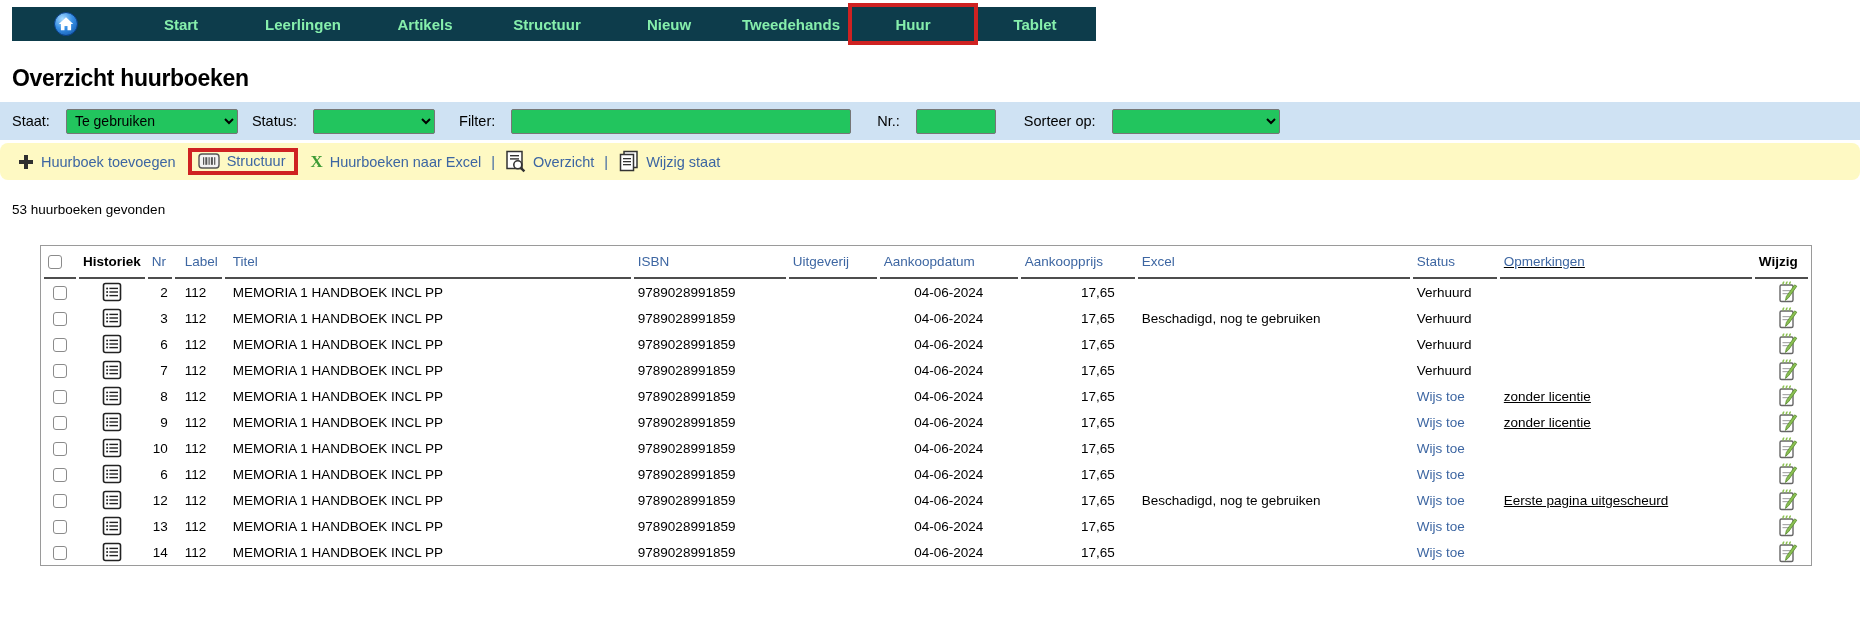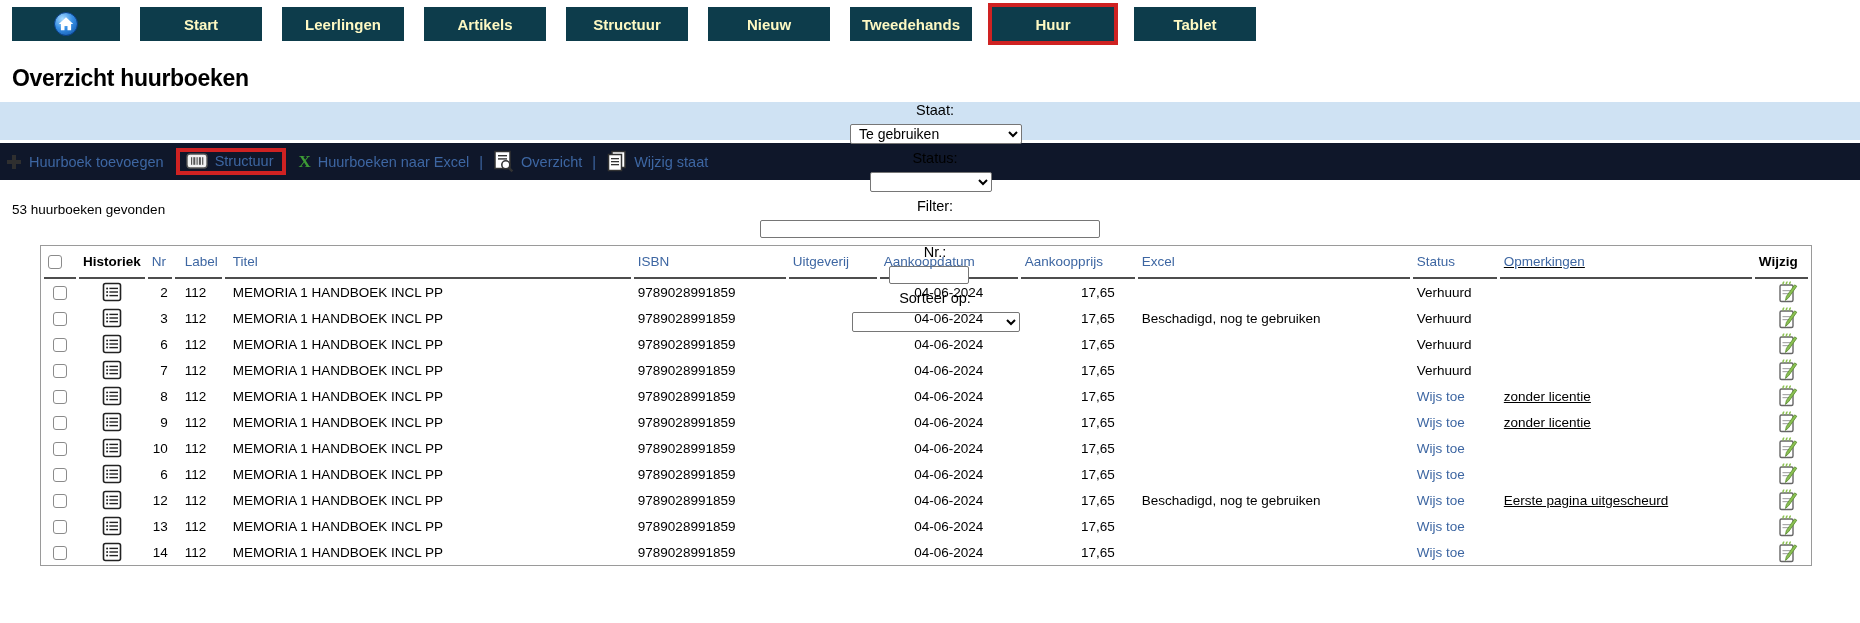--- a/index.html
+++ b/index.html
@@ -6,50 +6,50 @@
   html,body { margin:0; padding:0; }
   body {
     width:1860px; height:623px; overflow:hidden; background:#fff;
     font-family:"Liberation Sans", sans-serif; color:#000;
   }
   .link { color:#3d66a2; text-decoration:none; cursor:pointer; }
 
   
   .nav { display:flex; margin:7px 0 0 12px; height:34px; }
   .tab {
-    background:#0d3c4b; color:#fef9c3; font-weight:bold; font-size:15px;
+    background:#0d3c4b; color:#86efac; font-weight:bold; font-size:15px;
     width:122px; display:flex; align-items:center; justify-content:center;
-    margin-right:20px; cursor:pointer; position:relative;
+    margin-right:0; cursor:pointer; position:relative;
   }
   .tab.home { width:108px; }
   .tab.annotated { outline:4px solid #cf2222; outline-offset:0; z-index:2; }
 
   
   h1.page-title { font-size:23px; font-weight:bold; margin:24px 0 10px 12px; letter-spacing:-0.3px; }
 
   
   .filterbar {
     background:#cfe2f3; height:38px; width:100%;
-    display:flex; align-items:center; padding-left:12px; gap:6px; font-size:14.5px;flex-direction:column;
+    display:flex; align-items:center; padding-left:12px; gap:14px; font-size:14.5px;
   }
   .filterbar label { margin-right:2px; }
   .filterbar select, .filterbar input {
-    height:25px; border:1px solid #767676; border-radius:2px; background:#ffffff;
+    height:25px; border:1px solid #767676; border-radius:2px; background:#22c55e;
     font-size:14px; font-family:"Liberation Sans", sans-serif; padding:0 4px;
   }
   select.sel-staat { width:172px; }
   select.sel-status { width:122px; margin-right:10px; }
   input.inp-filter { width:340px; margin-right:12px; }
   input.inp-nr { width:80px; margin-right:14px; }
   select.sel-sorteer { width:168px; }
 
   
   .toolbar {
-    background:#0f172a; height:37px; width:100%; margin-top:3px;
-    display:flex; align-items:center; padding-left:6px; gap:8px; font-size:14.5px;
+    background:#fef9c3; height:37px; width:100%; margin-top:3px;
+    display:flex; align-items:center; padding-left:18px; gap:8px; font-size:14.5px;border-radius:8px;
   }
   .tool { display:inline-flex; align-items:center; gap:7px; }
   .redbox { border:4px solid #cf2222; padding:1px 9px 2px 6px; display:inline-flex; align-items:center; gap:7px; margin:0 4px; }
   .sep { color:#3d66a2; margin:0 2px; }
   .xl { color:#3d9b35; font-weight:800; font-size:17px; font-family:"Liberation Serif", serif; }
 
   .found { font-size:13.5px; margin:22px 0 0 12px; }
 
   
   .tablewrap { margin:28px 0 0 40px; }

